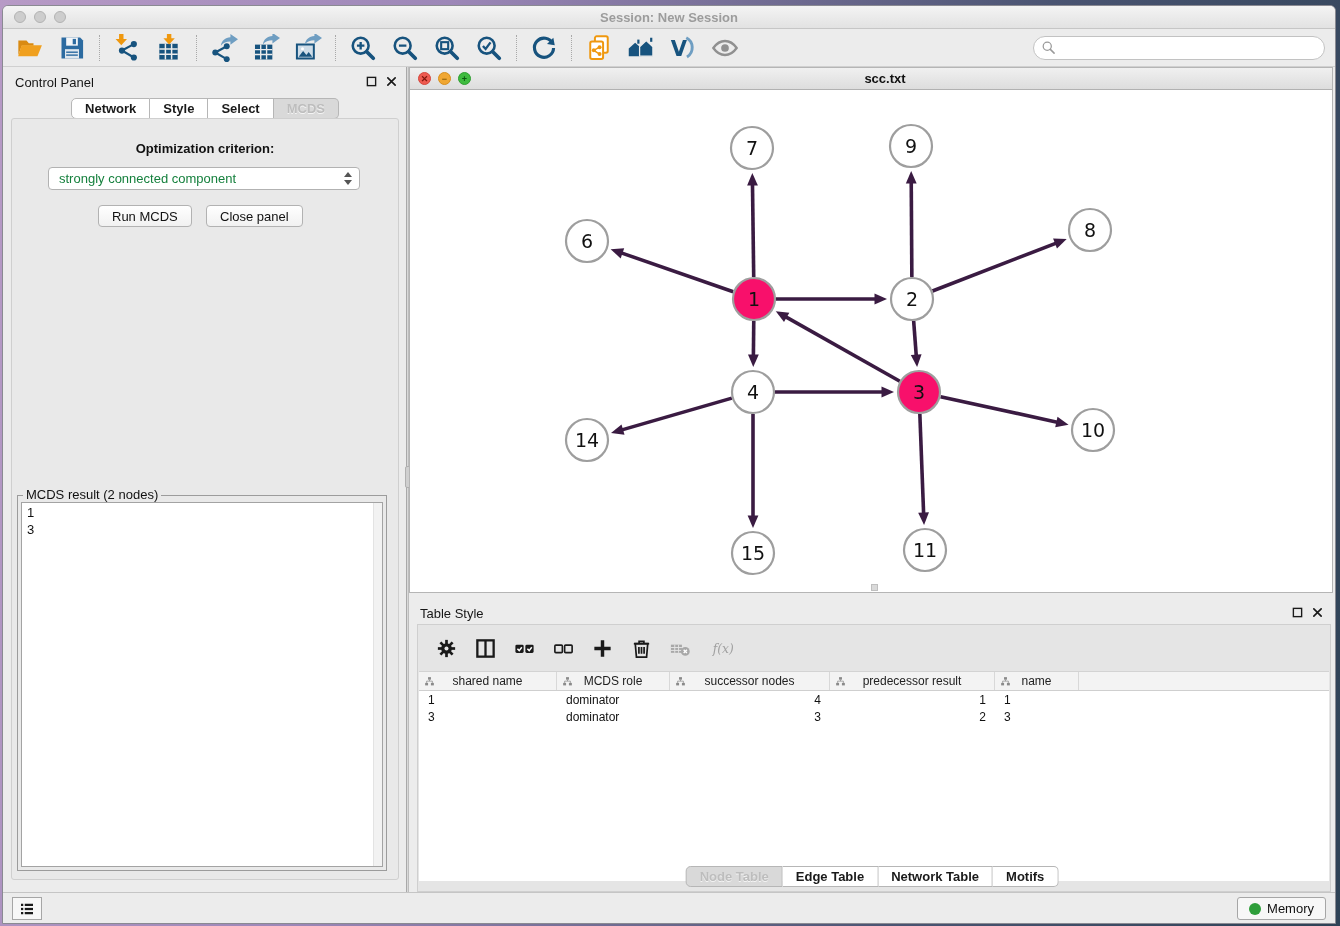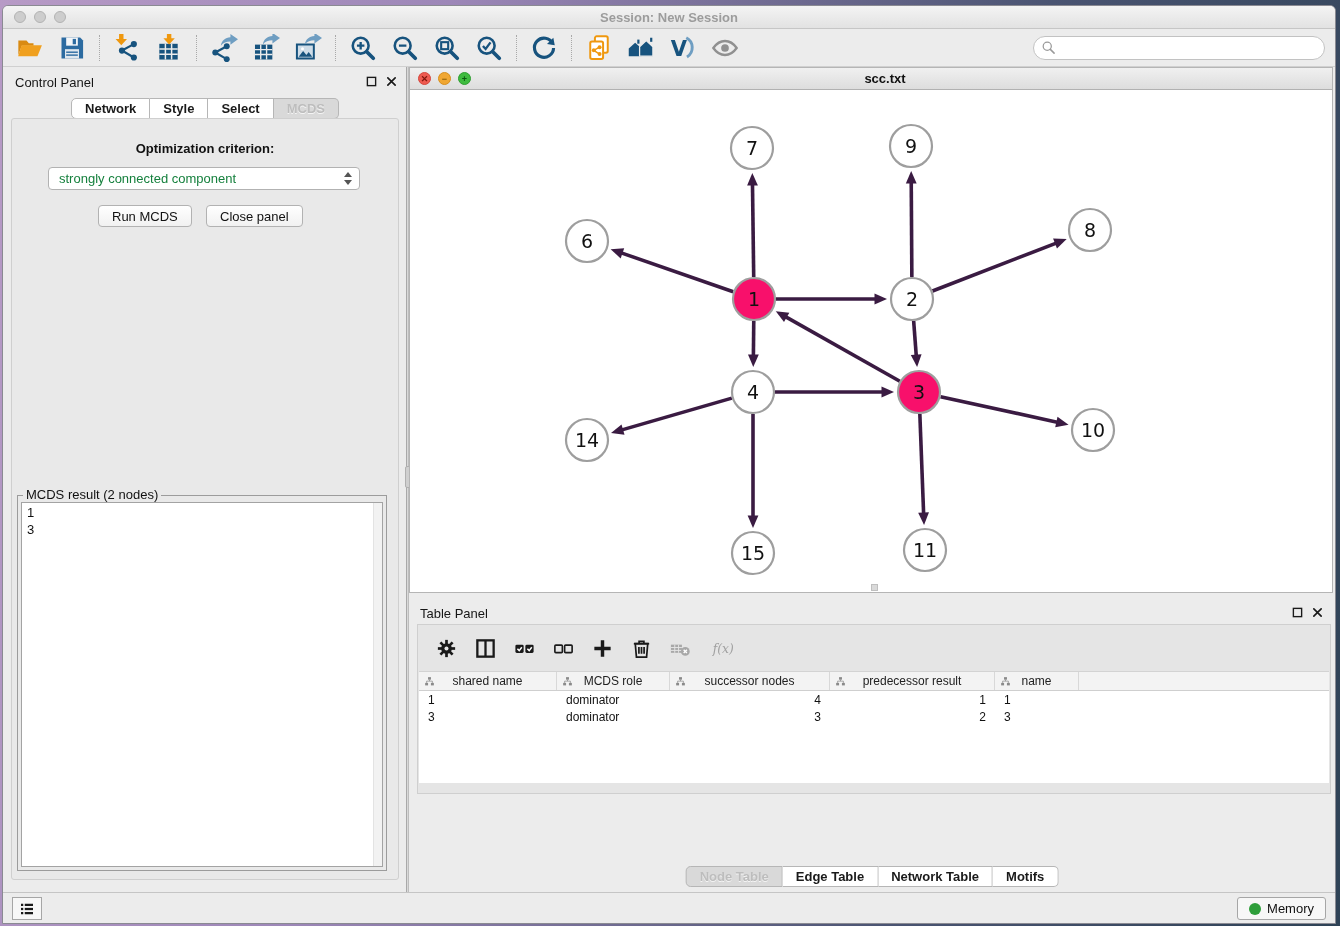--- a/index.html
+++ b/index.html
@@ -90,21 +90,21 @@
   .net-title { position:absolute; left:0; right:0; top:3px; text-align:center; font-size:13px;
     font-weight:600; color:#111;margin-left:28px; }
   .net-canvas { position:absolute; left:0; right:0; top:22px; bottom:0; background:#fff; }
   .net-canvas svg { position:absolute; left:0; top:0; }
   .gripper { position:absolute; left:50%; bottom:1px; width:7px; height:7px;
     background:#dadada; border:1px solid #bfbfbf; }
 
   
   .table-panel { position:absolute; left:0; top:530px; right:0; bottom:0; }
   .tp-title { position:absolute; left:11px; top:9px; font-size:13px; color:#161616; }
-  .tp-card { position:absolute; left:8px; right:4px; top:27px; height:170px;
+  .tp-card { position:absolute; left:8px; right:4px; top:27px; height:268px;
     background:#e5e5e5; border:1px solid #cfcfcf; }
   .tp-toolbar { position:absolute; left:0; right:0; top:0; height:46px; display:flex;
     align-items:center; gap:13px; padding-left:15px; }
   .tp-btn { border:none; background:none; padding:0; width:26px; height:26px;
     display:flex; align-items:center; justify-content:center; }
   .tp-btn svg { width:23px; height:23px; }
   .tp-table { position:absolute; left:1px; right:1px; top:46px; bottom:10px; background:#fff;
     border-top:1px solid #d3d3d3; overflow:hidden; }
   .thead { display:flex; height:19px; background:#f3f3f3; border-bottom:1px solid #cfcfcf; }
   .th { position:relative; display:flex; align-items:center; justify-content:center;
@@ -456,21 +456,21 @@
               <g>
                 <circle cx="515" cy="460" r="21" fill="#ffffff" stroke="#9e9e9e" stroke-width="2.2"></circle>
                 <text x="515" y="460" dy=".36em" text-anchor="middle" font-family="&quot;DejaVu Sans&quot;,sans-serif" font-size="19" fill="#111">11</text>
               </g>
             </svg>
           <div class="gripper"></div>
         </div>
       </div>
 
       <div class="table-panel">
-        <div class="tp-title">Table Panel</div>
+        <div class="tp-title">Table Style</div>
         <div class="panel-btns" style="top:10px; right:12px;">
           <svg viewBox="0 0 24 24">
             <rect x="3" y="3" width="18" height="18" fill="none" stroke="#1a1a1a" stroke-width="3"></rect>
             </svg>
           <svg viewBox="0 0 24 24">
             <path d="M4 4l16 16M20 4L4 20" stroke="#1a1a1a" stroke-width="3.6" stroke-linecap="round"></path>
             </svg>
         </div>
         <div class="tp-card">
           <div class="tp-toolbar">

